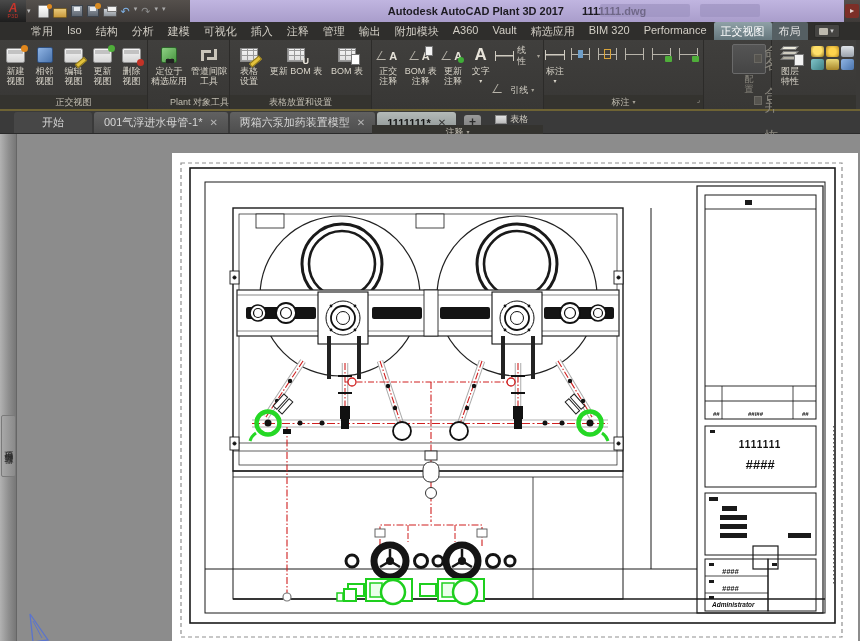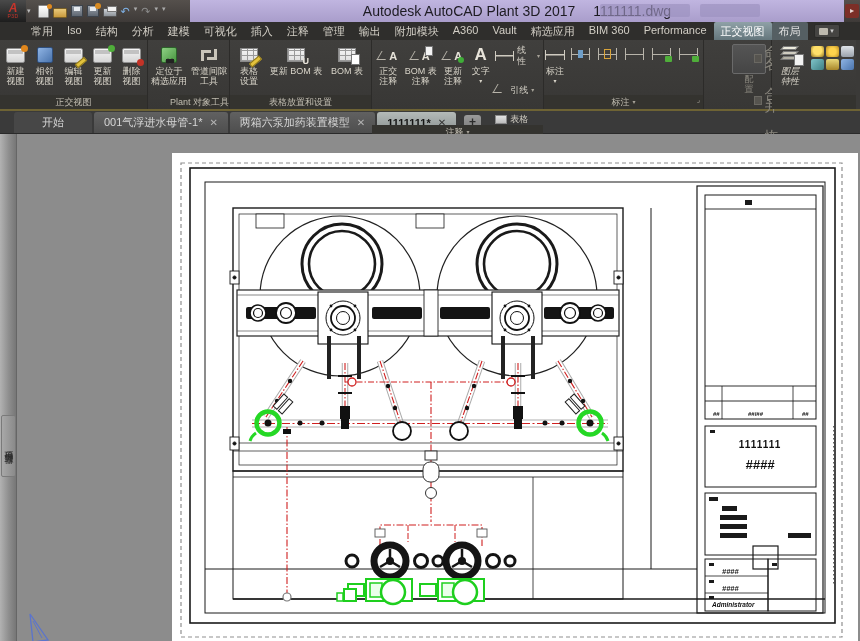--- a/index.html
+++ b/index.html
@@ -22,21 +22,21 @@
   .qi-save{ background:linear-gradient(#9aa2ac,#5f6771); border:1px solid #3c434b; width:12px; height:12px;}
   .qi-save::before{content:""; position:absolute; left:2px; top:1px; right:2px; height:4px; background:#e8ecf0;}
   .qi-save.plus::after{content:""; position:absolute; right:-3px; top:-3px; width:6px; height:6px; background:#d98b21; border-radius:50%;}
   .qi-plot{ background:linear-gradient(#cfd4d9,#8e949a); border:1px solid #555; width:14px; height:9px; margin-top:3px; border-radius:1px;}
   .qi-plot::before{content:""; position:absolute; left:3px; top:-3px; width:8px; height:4px; background:#f2f2f2; border:1px solid #777;}
   .qi-arrow{ font-size:11px; line-height:13px; color:#7fb2e8; width:auto;}
   .qi-arrow.dis{ color:#8b8b8b; }
   .qi-dd{ color:#aaa; font-size:7px; width:auto; }
   .purplebar{ position:absolute; left:190px; right:16px; top:0; height:22px;
     background:linear-gradient(#c0b5e0,#a99dcb); display:flex; align-items:center; justify-content:center; gap:18px;}
-  .purplebar .t{ color:#1d1b22; font-size:14px; }
+  .purplebar .t{ color:#1d1b22; font-size:11px;font-weight:bold; }
   .ic-blob{ position:absolute; top:4px; height:13px; background:#9b90be; border-radius:2px; opacity:.65;}
   .tb-right{ position:absolute; right:1px; top:4px; width:14px; height:14px; background:#7c2f27;
     border-radius:2px; color:#e8d8d4; font-size:8px; text-align:center; line-height:14px;}
 
   
   .rtabs{ height:18px; background:#2f2e2c; display:flex; align-items:stretch; padding-left:24px; }
   .rtab{ color:#d3cfc6; font-size:11px; padding:2px 7px 0; white-space:nowrap; cursor:default;}
   .rtab.active{ background:linear-gradient(#8fa1a7,#64767c); color:#fff; border-radius:2px 2px 0 0;}
   .rtab.layout{ background:#555f63; color:#e4e4e4; border-radius:2px 2px 0 0;}
   .rtab-ovf{ margin:2px 0 2px 6px; width:26px; background:#454442; border:1px solid #2a2a28;
@@ -184,21 +184,21 @@
   <span class="rtab">建模</span>
   <span class="rtab">可视化</span>
   <span class="rtab">插入</span>
   <span class="rtab">注释</span>
   <span class="rtab">管理</span>
   <span class="rtab">输出</span>
   <span class="rtab">附加模块</span>
   <span class="rtab">A360</span>
   <span class="rtab">Vault</span>
   <span class="rtab">精选应用</span>
-  <span class="rtab">BIM 360</span>
+  <span class="rtab">BIM 320</span>
   <span class="rtab">Performance</span>
   <span class="rtab active">正交视图</span>
   <span class="rtab layout">布局</span>
   <span class="rtab-ovf"><span class="box"></span>▾</span>
 </div>
 
 <div class="ribbon">
   <div class="panel" style="width:148px;">
     <div class="content">
       <div class="bigbtn" style="width:29px;">
@@ -381,21 +381,21 @@
           </span>
         <span class="minirow">
             <span class="mic"></span>
             <span>恢复</span>
           </span>
       </div>
     </div>
     <div class="plabel">模型视口</div>
   </div>
 
-  <div class="panel" style="width:84px; border-right:none;font-style:italic;">
+  <div class="panel" style="width:84px; border-right:none;">
     <div class="content">
       <div class="bigbtn" style="width:34px;">
         <span class="ictop">
             <span class="ic-layers">
               <i></i>
               <i></i>
               <i></i>
             </span>
           </span>
         <span>图层</span>

